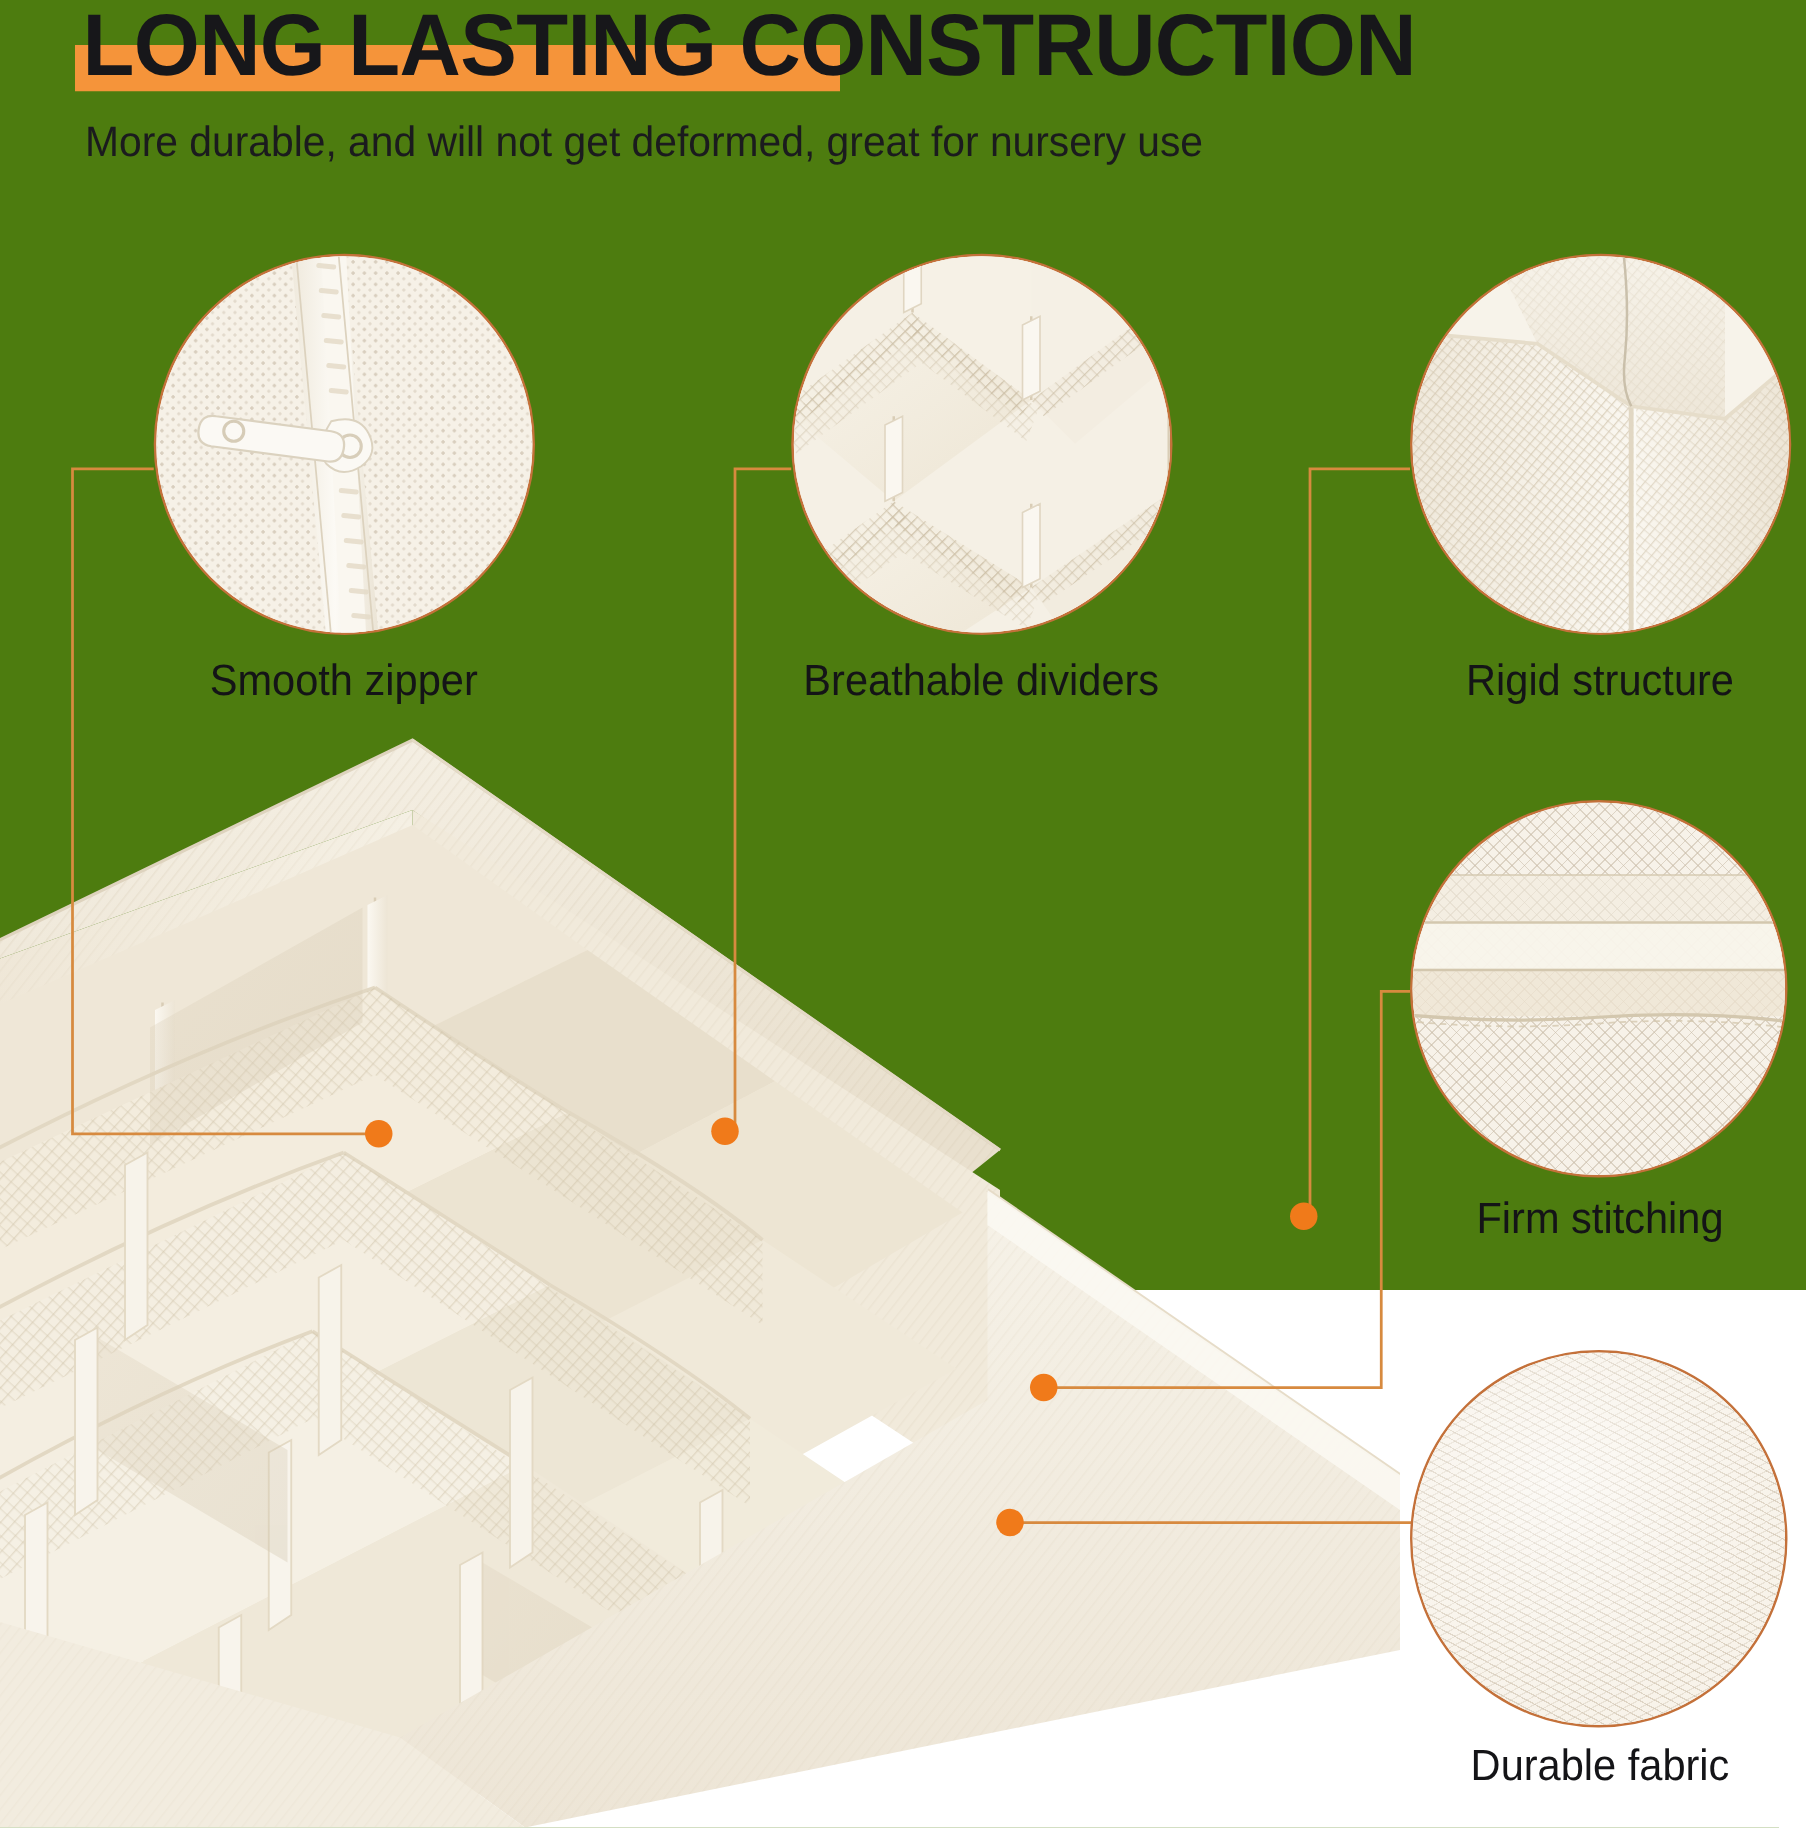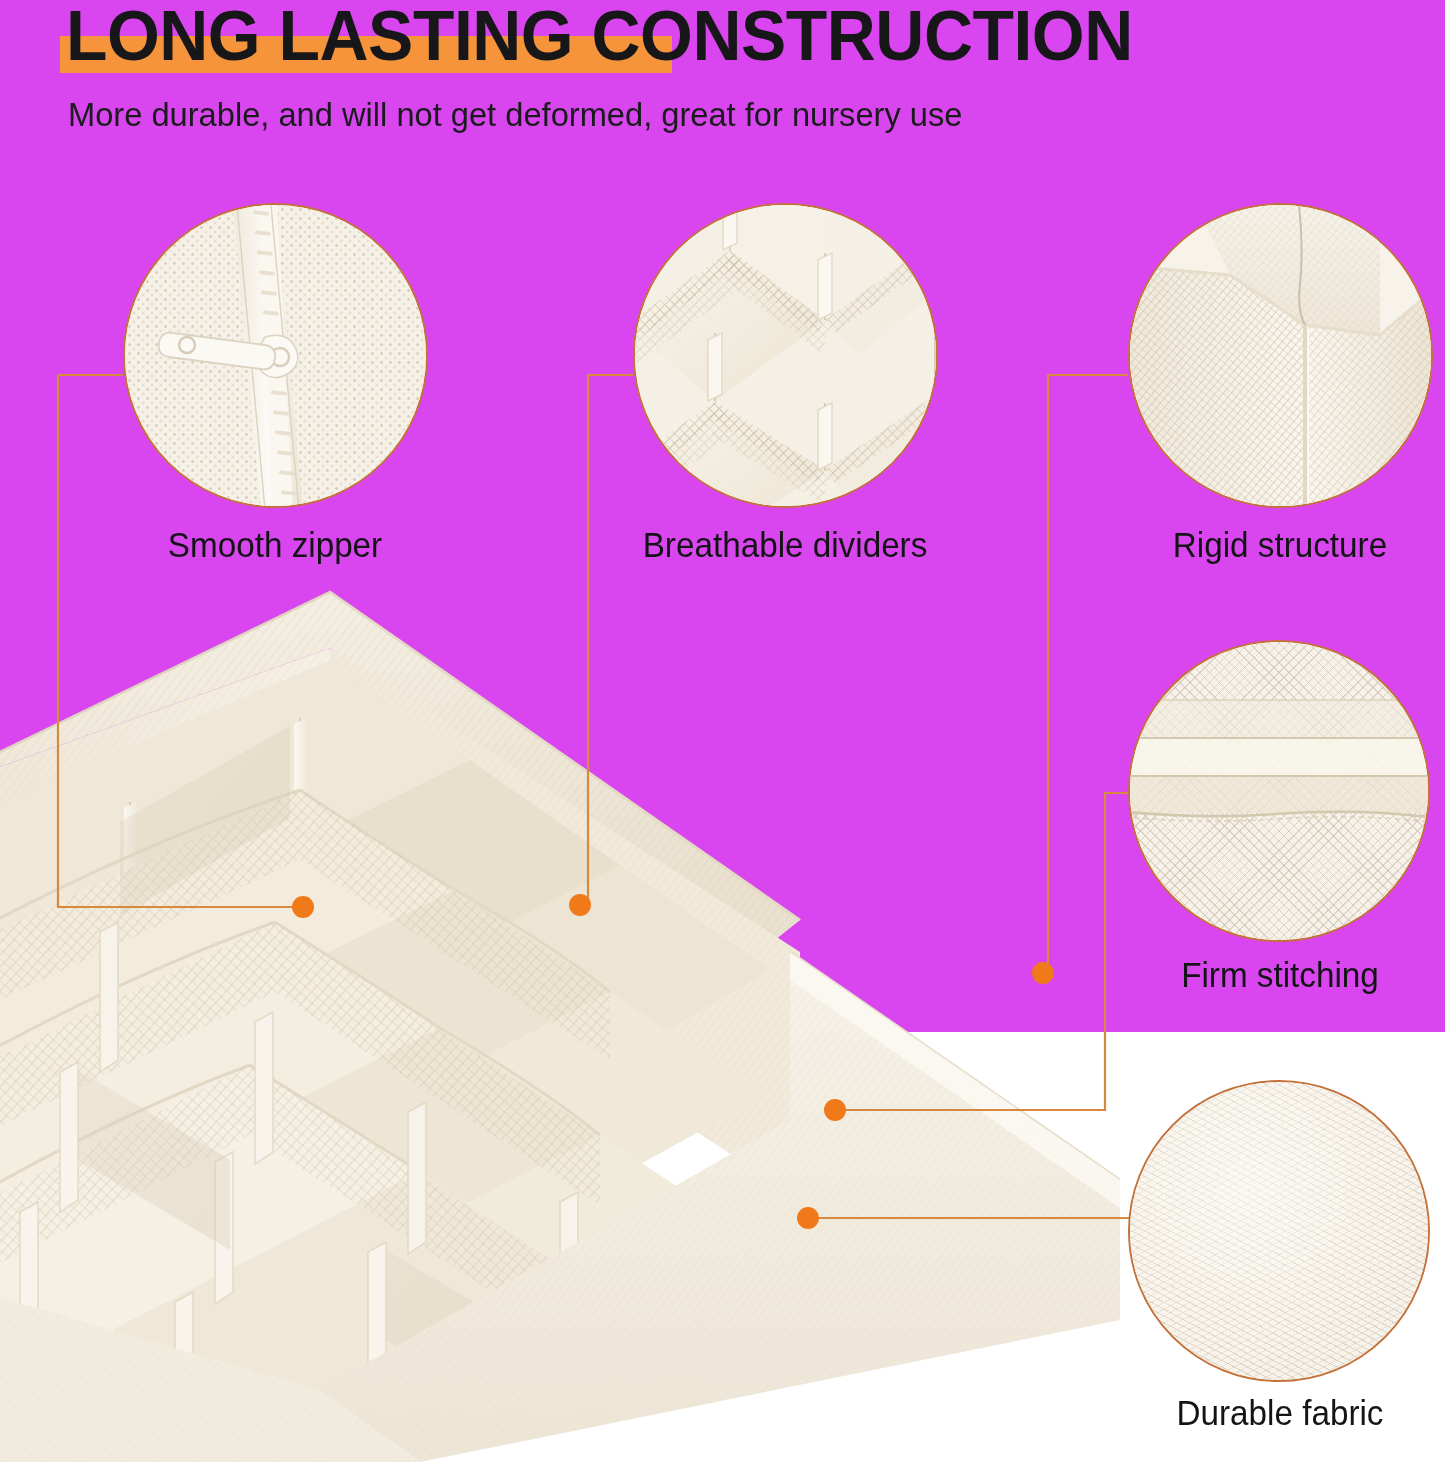--- a/index.html
+++ b/index.html
@@ -1,21 +1,21 @@
 <!DOCTYPE html>
 <html><head>
 <meta charset="utf-8">
 <style>
   html,body{margin:0;padding:0;background:#fff;}
   body{
     width:1445px;height:1462px;position:relative;overflow:hidden;
     font-family:"Liberation Sans", sans-serif;
     -webkit-font-smoothing:antialiased;
   }
-  #stage{position:absolute;inset:0;width:1445px;height:1032px;background:#d946ef;}
+  #stage{position:absolute;inset:0;width:1445px;height:1032px;background:#4d7c0f;}
 
   
   .hl-bar{
     position:absolute;left:60px;top:36px;width:612px;height:37px;
     background:#F5943A;z-index:1;
   }
   .title{
     position:absolute;left:66px;top:-4px;z-index:2;
     font-size:70px;font-weight:800;letter-spacing:-0.5px;
     color:#17171a;white-space:nowrap;

